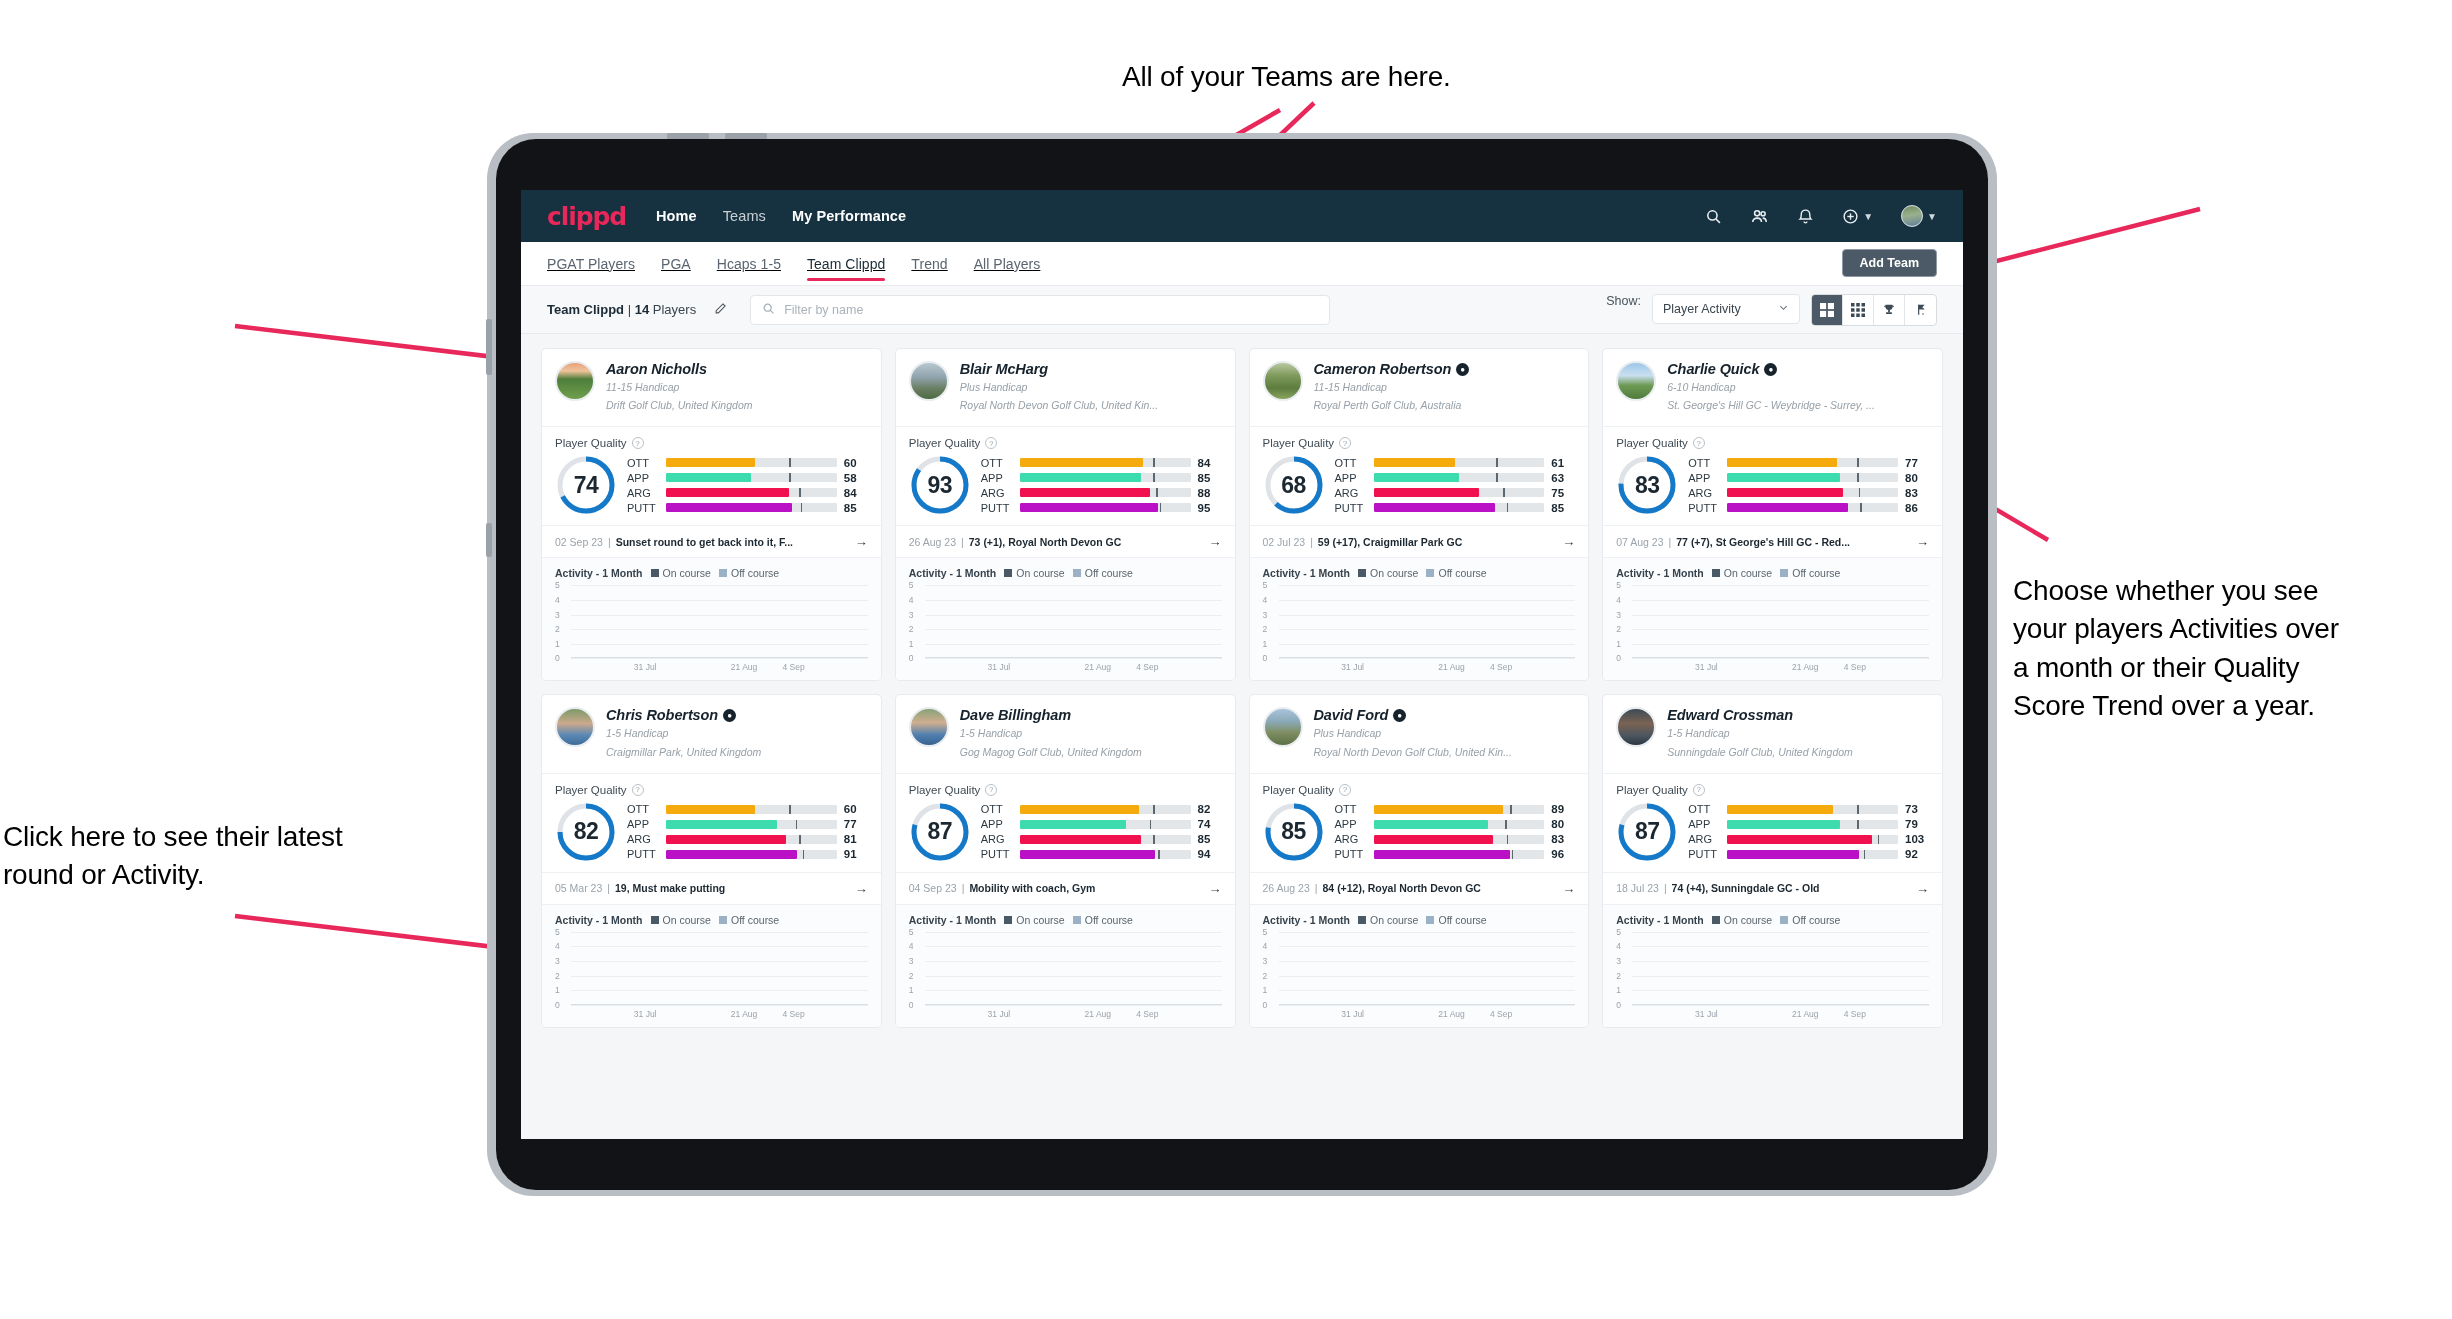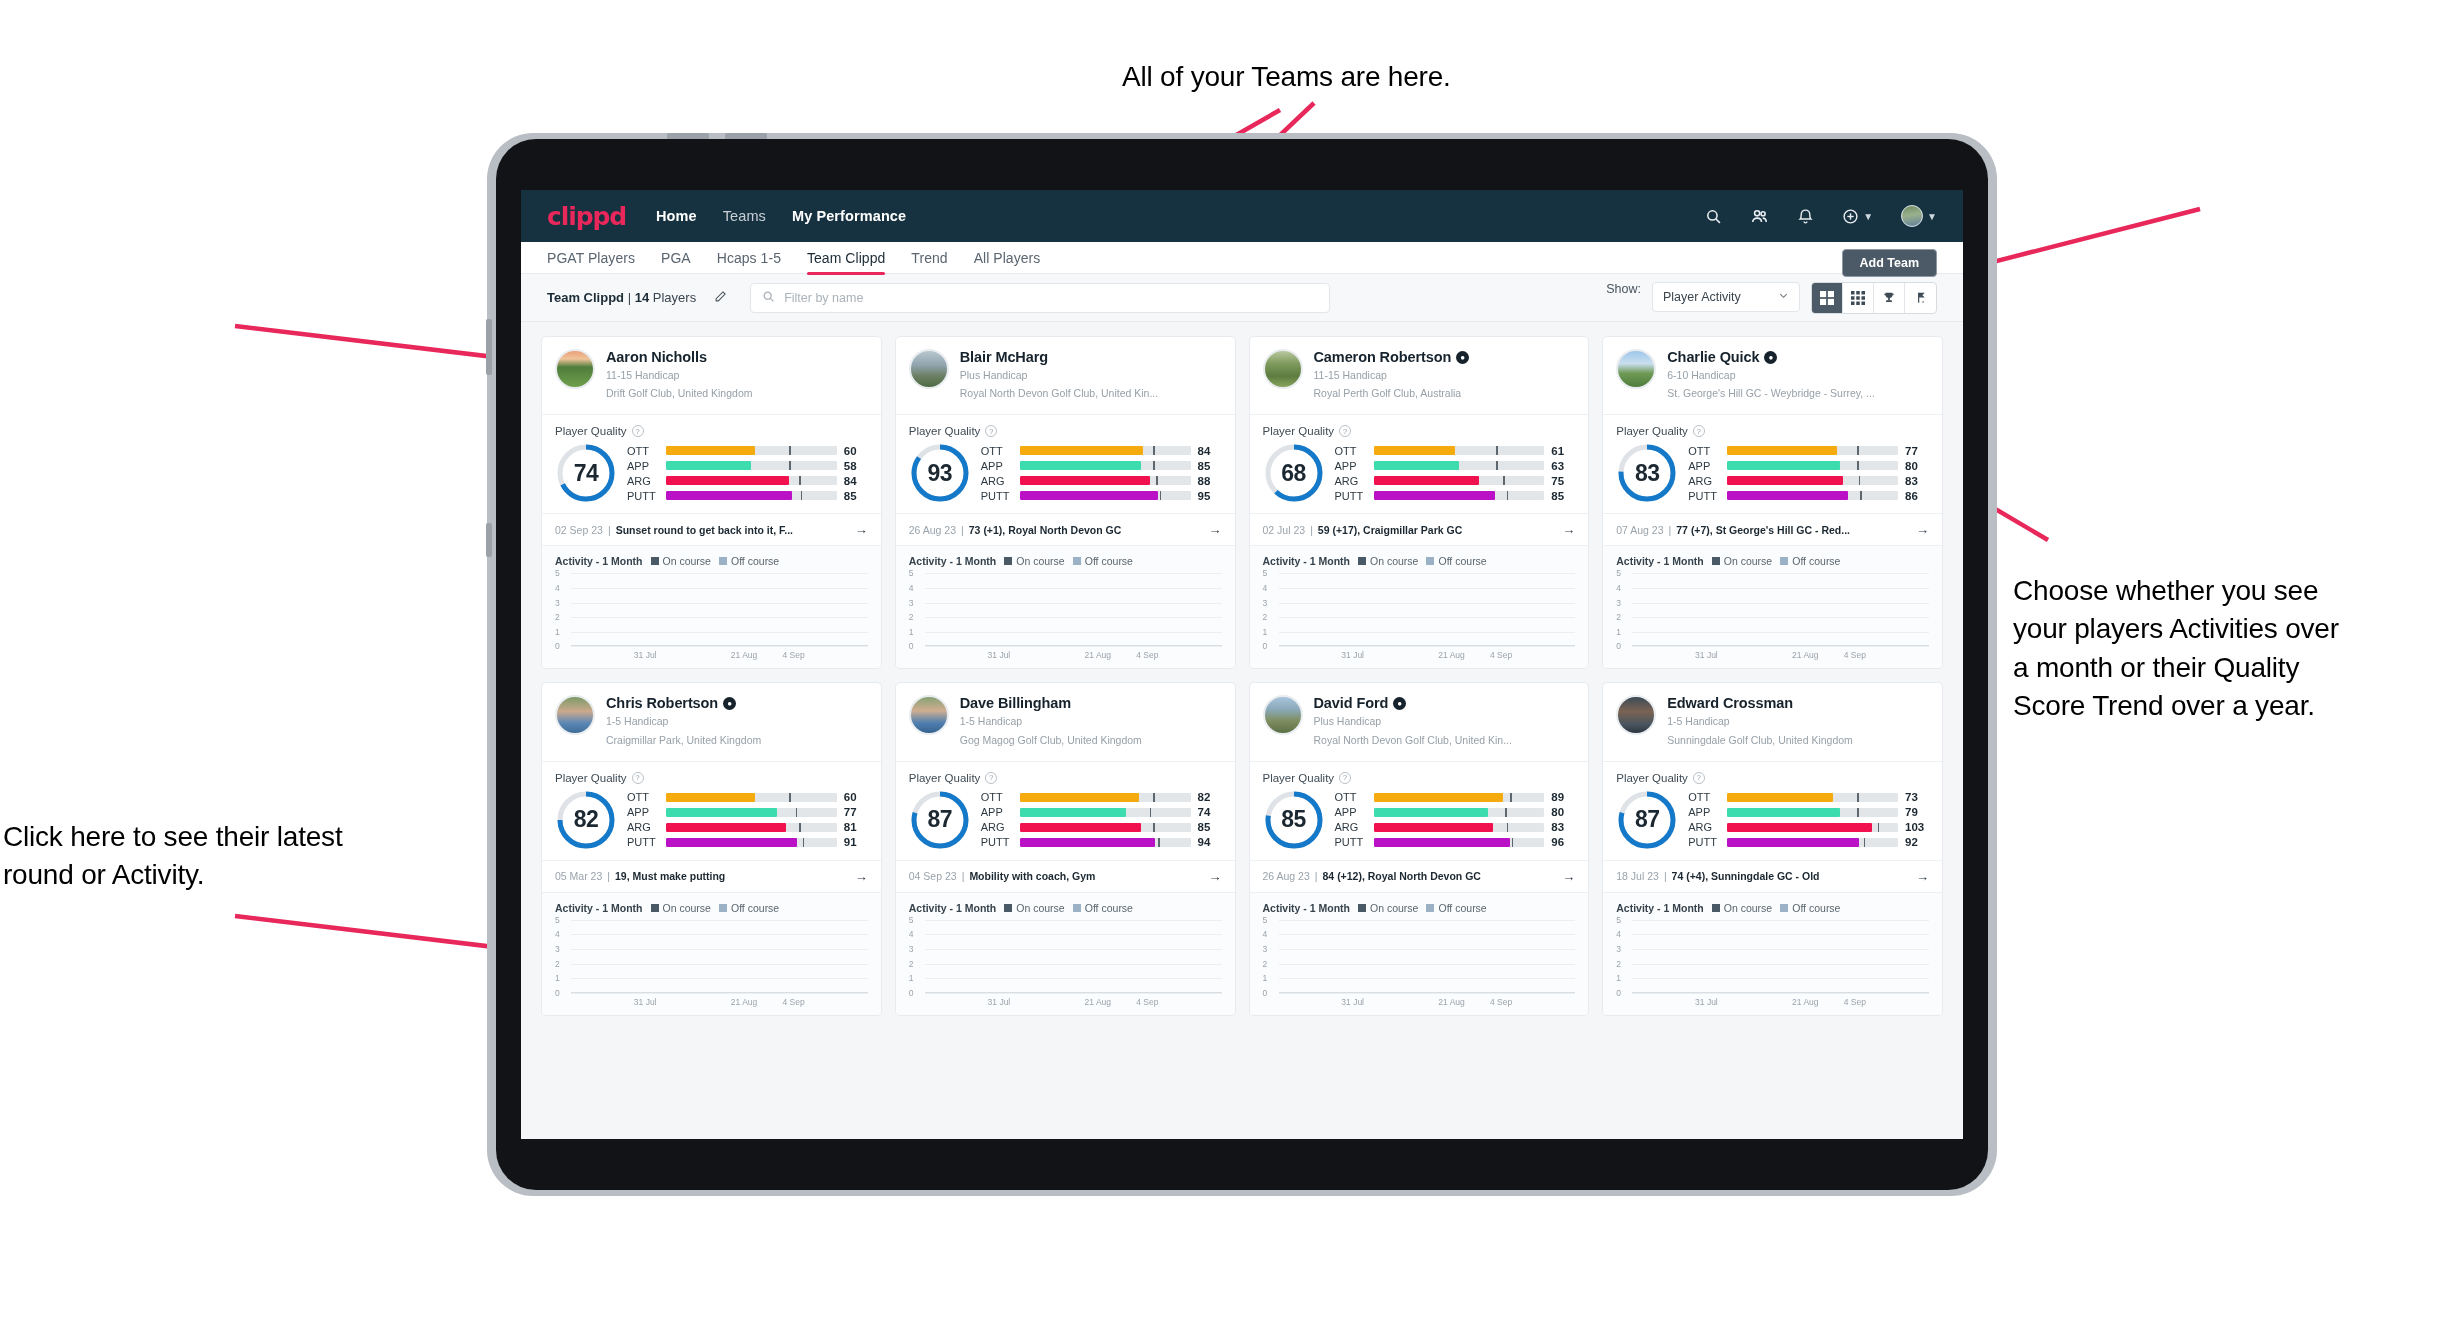--- a/index.html
+++ b/index.html
@@ -71,24 +71,25 @@
   .ic { color: #e8eef2; display: flex; align-items: center; }
   .avatar-sm {
     width: 22px; height: 22px; border-radius: 50%;
     background: linear-gradient(170deg,#6f8c63 0%,#9ab08c 45%,#5f7f9b 100%);
     border: 1.5px solid #dfe7ec;
   }
   .caret { font-size: 10px; color: #cfd8de; margin-left: 4px; }
 
   
   .tabbar {
-    height: 32px; background: #ffffff;
+    height: 44px; background: #ffffff;
     display: flex; align-items: center;
     padding: 0 26px; position: relative;
     border-bottom: 1px solid #e8eaed;
+    text-decoration: underline;
   }
   .tabitem {
     font-size: 14px; color: #5a6570; margin-right: 26px;
     position: relative; height: 44px; display: flex; align-items: center;
     letter-spacing: 0.05px;
   }
   .tabitem.active { color: #1b2b36; font-weight: 500; }
   .tabitem.active:after {
     content: ""; position: absolute; left: 0; right: 0; bottom: 5px;
     height: 3px; background: #e8275a; border-radius: 2px;
@@ -142,21 +143,21 @@
     display: grid; grid-template-columns: repeat(4, 1fr);
     gap: 13px;
     background: #f4f6f8;
   }
   .card {
     background: #ffffff;
     border: 1px solid #e7eaee;
     border-radius: 5px;
     overflow: hidden;
   }
-  .card-head { display: flex; gap: 11px; padding: 12px 13px 13px 13px; border-bottom: 1px solid #eef0f3; }
+  .card-head { display: flex; gap: 11px; padding: 12px 13px 13px 13px; border-bottom: 1px solid #eef0f3; font-style: italic; }
   .pavatar {
     width: 40px; height: 40px; border-radius: 50%;
     border: 2px solid #e9edf0; flex: 0 0 40px; overflow: hidden;
   }
   .pname { font-size: 14.5px; font-weight: 700; color: #16222c; letter-spacing: -0.1px; display:flex; align-items:center; gap:5px;}
   .pbadge {
     width: 13px; height: 13px; border-radius: 50%;
     background: #16222c; color: #fff; font-size: 8px;
     display: flex; align-items: center; justify-content: center;
   }

